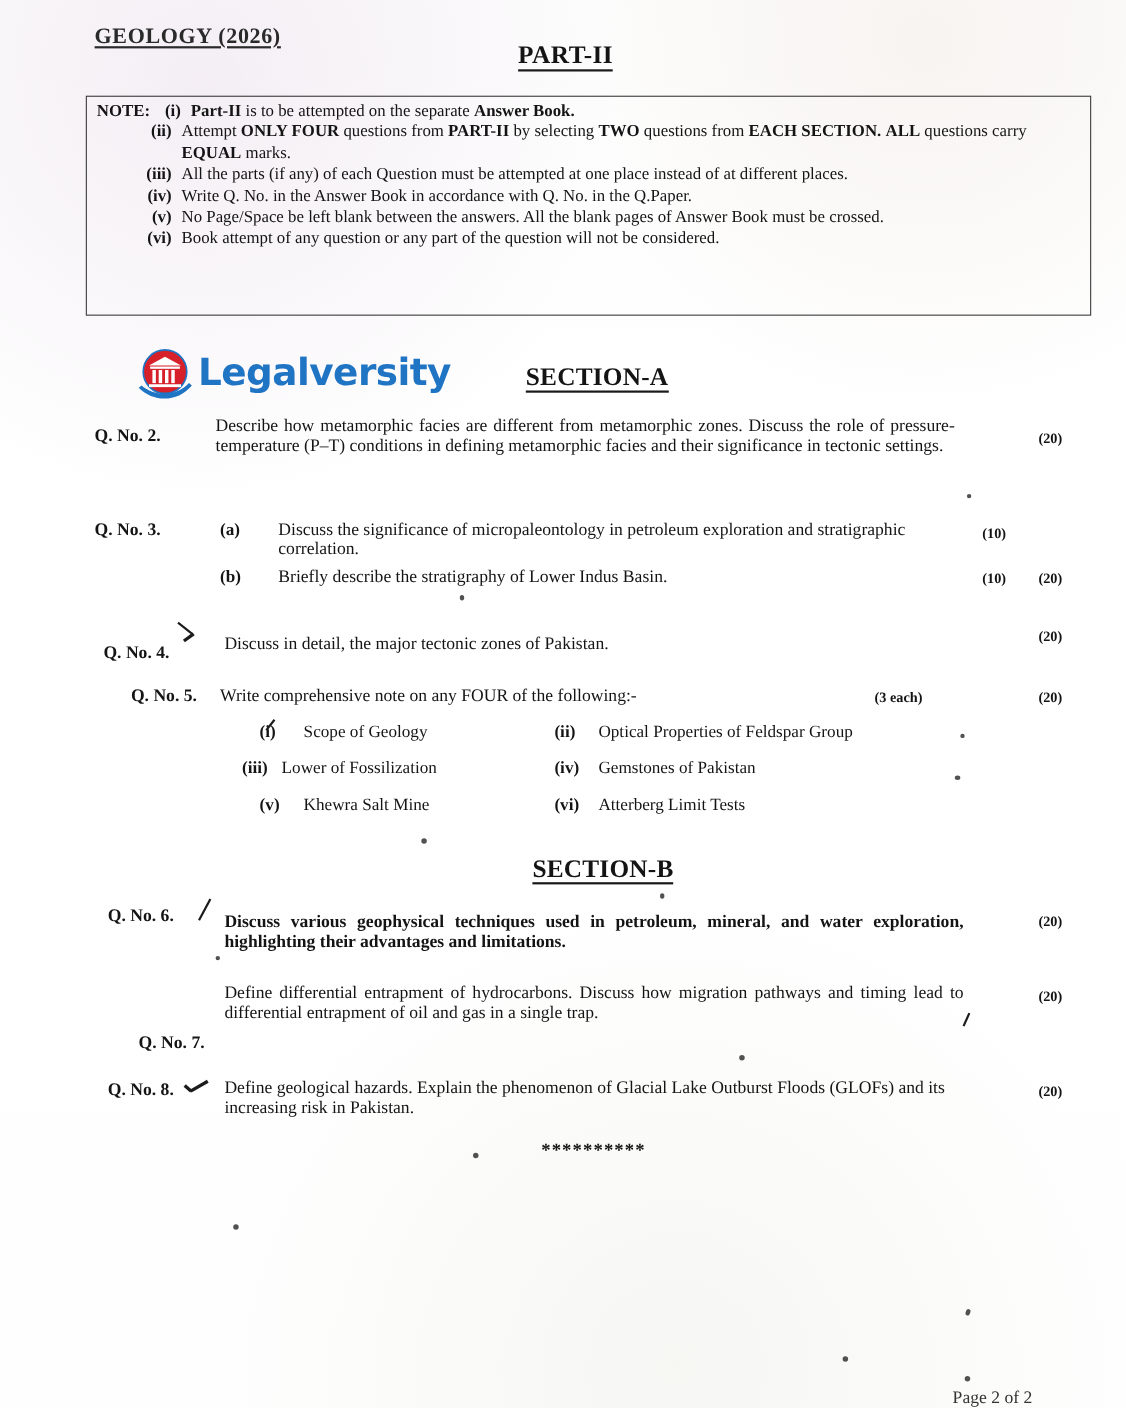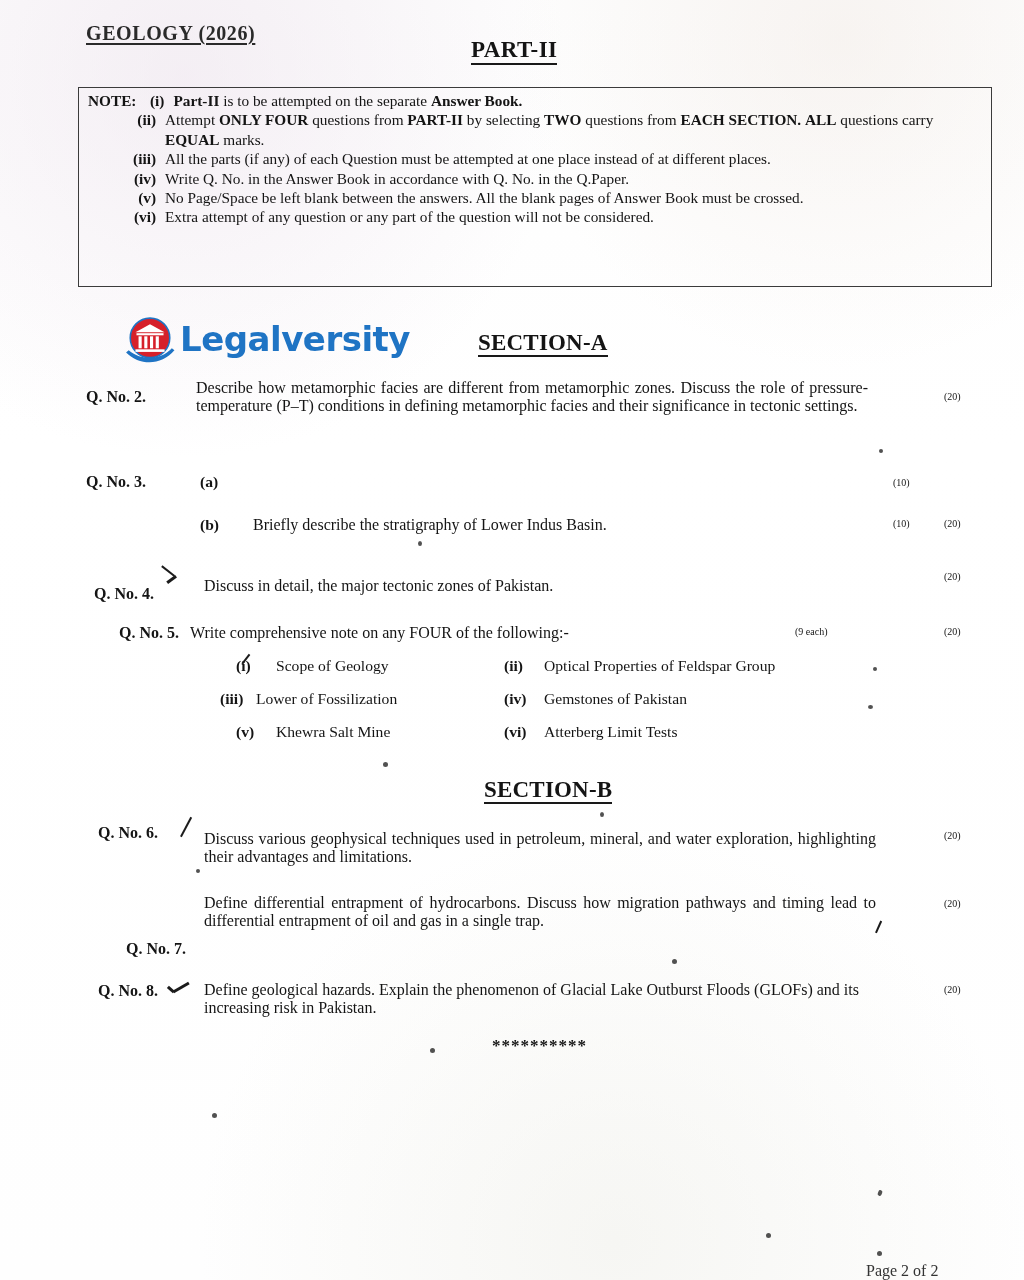--- a/index.html
+++ b/index.html
@@ -142,22 +142,22 @@
     position: absolute;
     font-weight: bold;
     white-space: nowrap;
   }
   .q-body {
     position: absolute;
   }
   .just { text-align: justify; text-align-last: left; }
   .marks {
     position: absolute;
-    font-weight: normal;
-    font-size: 10px;
+    font-weight: bold;
+    font-size: 13px;
   }
   .sublabel {
     position: absolute;
     font-weight: bold;
   }
 
   
   #q5-options {
     position: absolute;
     left: 236px;
@@ -235,21 +235,21 @@
       <span class="note-text">Write Q. No. in the Answer Book in accordance with Q. No. in the Q.Paper.</span>
     </div>
 
     <div class="note-row r5">
       <span class="note-num">(v)</span>
       <span class="note-text">No Page/Space be left blank between the answers. All the blank pages of Answer Book must be crossed.</span>
     </div>
 
     <div class="note-row r6">
       <span class="note-num">(vi)</span>
-      <span class="note-text">Extra attempt of any question or any part of the question will not be considered.</span>
+      <span class="note-text">Book attempt of any question or any part of the question will not be considered.</span>
     </div>
   </div>
 
   <div id="brand">
     <svg id="brand-mark" viewBox="0 0 100 96">
       <circle cx="50" cy="42" r="38" fill="#d6202a"></circle>
       <circle cx="50" cy="42" r="38" fill="none" stroke="#1f74c4" stroke-width="3"></circle>
       <polygon points="50,16 78,31 22,31" fill="#ffffff"></polygon>
       <rect x="24" y="33" width="52" height="4" fill="#ffffff"></rect>
       <rect x="28" y="39" width="6" height="23" fill="#ffffff"></rect>
@@ -263,34 +263,35 @@
   </div>
 
   <div id="section-a" class="section-head">SECTION-A</div>
 
   <div class="q-label" style="left:86px; top:388px;">Q. No. 2.</div>
   <div class="q-body just" style="left:196px; top:379px; width:672px;">Describe how metamorphic facies are different from metamorphic zones. Discuss the role of pressure-temperature (P–T) conditions in defining metamorphic facies and their significance in tectonic settings.</div>
   <div class="marks" style="left:944px; top:391px;">(20)</div>
 
   <div class="q-label" style="left:86px; top:473px;">Q. No. 3.</div>
   <div class="sublabel" style="left:200px; top:473px; font-size:15.6px;">(a)</div>
+  <div class="q-body" style="left:253px; top:473px; width:620px;">Discuss the significance of micropaleontology in petroleum exploration and stratigraphic correlation.</div>
   <div class="marks" style="left:893px; top:477px;">(10)</div>
 
   <div class="sublabel" style="left:200px; top:516px; font-size:15.6px;">(b)</div>
   <div class="q-body" style="left:253px; top:516px; width:620px;">Briefly describe the stratigraphy of Lower Indus Basin.</div>
   <div class="marks" style="left:893px; top:518px;">(10)</div>
   <div class="marks" style="left:944px; top:518px;">(20)</div>
 
   <div class="q-label" style="left:94px; top:566px;margin-top:19px;">Q. No. 4.</div>
   <div class="q-body" style="left:204px; top:577px; width:690px;">Discuss in detail, the major tectonic zones of Pakistan.</div>
   <div class="marks" style="left:944px; top:571px;">(20)</div>
 
   <div class="q-label" style="left:96px; top:624px;margin-left:23px;">Q. No. 5.</div>
-  <div class="q-body" style="left:190px; top:624px; width:560px;">Write comprehensive note on any FOUR of the following:-</div>
-  <div class="marks" style="left:795px; top:626px;">(9 each)</div>
+  <div class="q-body" style="left:200px; top:624px; width:560px;">Write comprehensive note on any FOUR of the following:-</div>
+  <div class="marks" style="left:795px; top:626px;">(3 each)</div>
   <div class="marks" style="left:944px; top:626px;">(20)</div>
 
   <div id="q5-options">
     <div class="opt-row">
       <div class="opt opt-l">
         <span class="opt-num">(i)</span>
         <span class="opt-txt">Scope of Geology</span>
       </div>
       <div class="opt">
         <span class="opt-num">(ii)</span>
@@ -315,21 +316,21 @@
       <div class="opt">
         <span class="opt-num">(vi)</span>
         <span class="opt-txt">Atterberg Limit Tests</span>
       </div>
     </div>
   </div>
 
   <div id="section-b" class="section-head">SECTION-B</div>
 
   <div class="q-label" style="left:98px; top:824px;">Q. No. 6.</div>
-  <div class="q-body just" style="left:204px; top:830px; width:672px;">Discuss various geophysical techniques used in petroleum, mineral, and water exploration, highlighting their advantages and limitations.</div>
+  <div class="q-body just" style="left:204px; top:830px; width:672px;font-weight:bold;">Discuss various geophysical techniques used in petroleum, mineral, and water exploration, highlighting their advantages and limitations.</div>
   <div class="marks" style="left:944px; top:830px;">(20)</div>
 
   <div class="q-label" style="left:98px; top:940px;margin-left:28px;">Q. No. 7.</div>
   <div class="q-body just" style="left:204px; top:894px; width:672px;">Define differential entrapment of hydrocarbons. Discuss how migration pathways and timing lead to differential entrapment of oil and gas in a single trap.</div>
   <div class="marks" style="left:944px; top:898px;">(20)</div>
 
   <div class="q-label" style="left:98px; top:982px;">Q. No. 8.</div>
   <div class="q-body" style="left:204px; top:981px; width:700px;">Define geological hazards. Explain the phenomenon of Glacial Lake Outburst Floods (GLOFs) and its increasing risk in Pakistan.</div>
   <div class="marks" style="left:944px; top:984px;">(20)</div>
 

